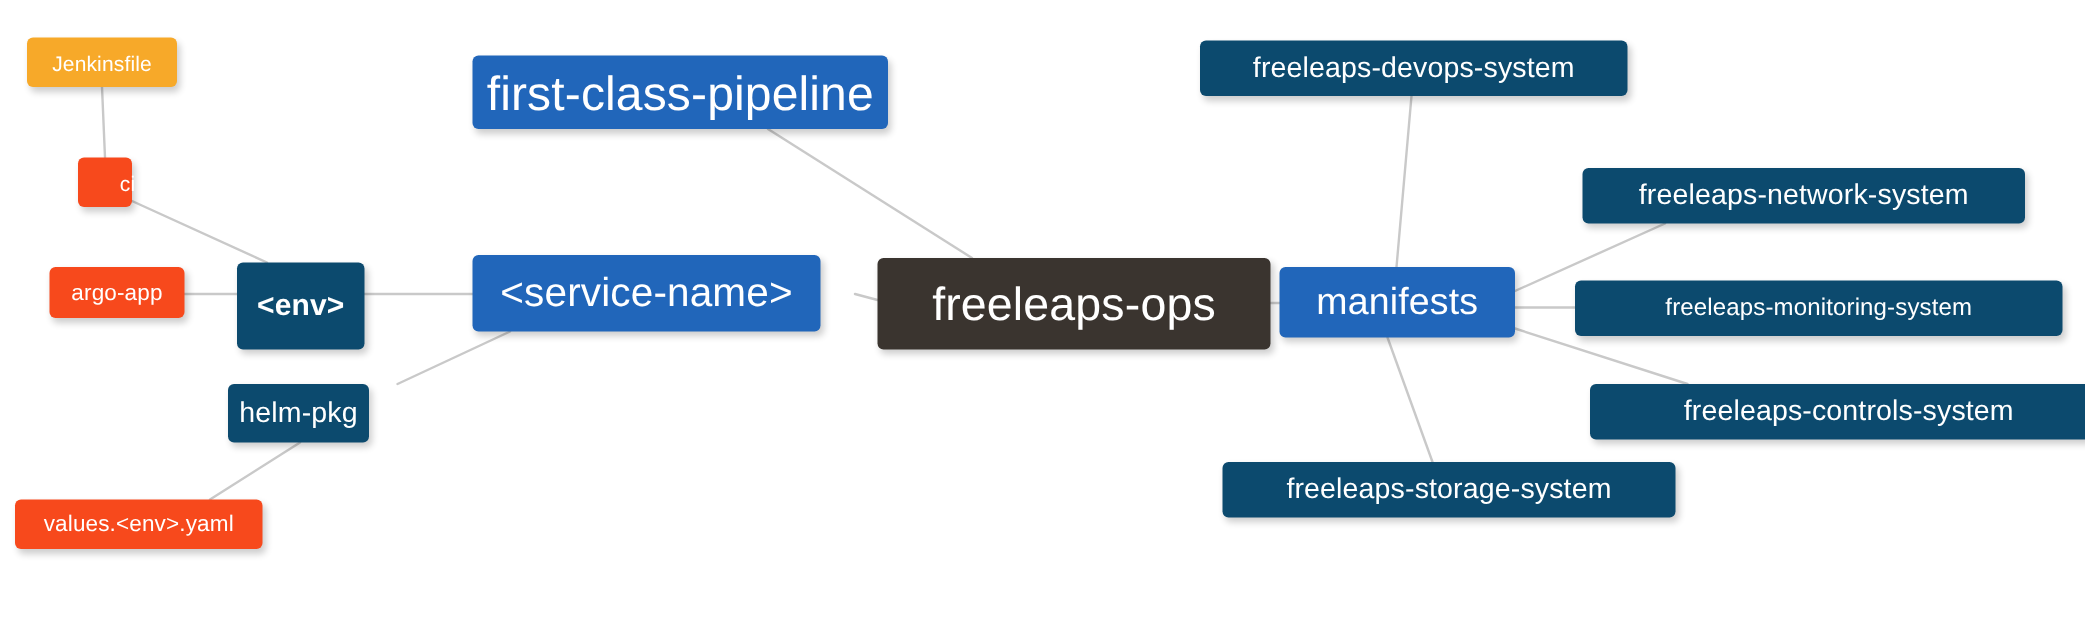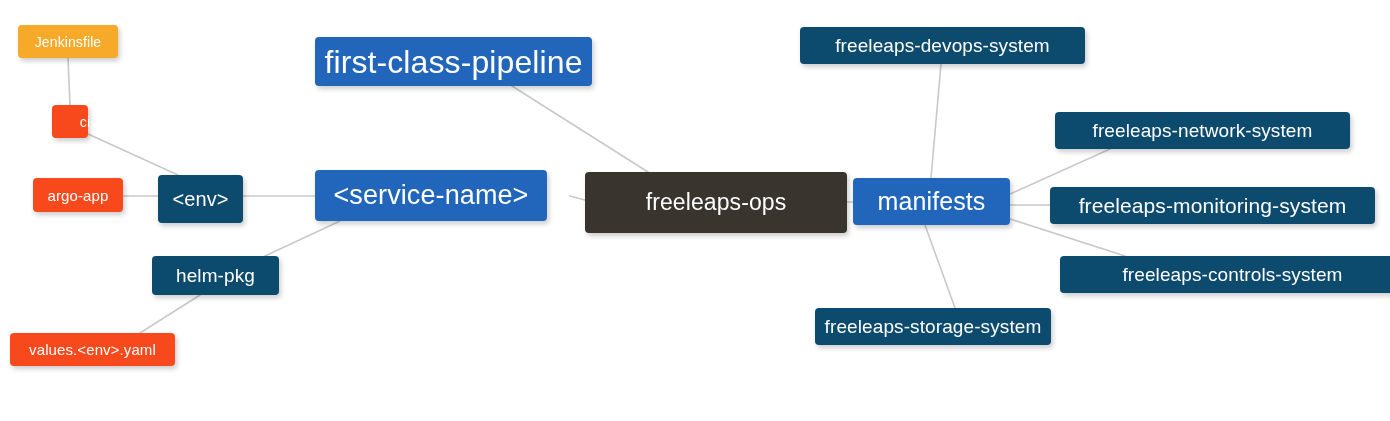--- a/index.html
+++ b/index.html
@@ -68,50 +68,50 @@
   <div id="node-layer">
       <div class="node n-orange" style="left: 18px; top: 25px; width: 100px; height: 33px; font-size: 14px; text-align: center;">
         <span>Jenkinsfile</span>
       </div>
       <div class="node n-red" style="left: 52px; top: 105px; width: 36px; height: 33px; font-size: 14px; padding-left: 30px;">
         <span>ci</span>
       </div>
       <div class="node n-red" style="left: 33px; top: 178px; width: 90px; height: 34px; font-size: 15px;">
         <span>argo-app</span>
       </div>
-      <div class="node n-green" style="left: 158px; top: 175px; width: 85px; height: 48px; font-size: 20px;">
+      <div class="node n-green" style="left: 158px; top: 175px; width: 85px; height: 58px; font-size: 20px; font-weight: bold;">
         <span>&lt;env&gt;</span>
       </div>
-      <div class="node n-green" style="left: 152px; top: 256px; width: 127px; height: 39px; font-size: 19px;">
+      <div class="node n-green" style="left: 152px; top: 256px; width: 94px; height: 39px; font-size: 19px;">
         <span>helm-pkg</span>
       </div>
       <div class="node n-red" style="left: 10px; top: 333px; width: 165px; height: 33px; font-size: 15px;">
         <span>values.&lt;env&gt;.yaml</span>
       </div>
       <div class="node n-blue" style="left: 315px; top: 37px; width: 277px; height: 49px; font-size: 32px;">
         <span>first-class-pipeline</span>
       </div>
       <div class="node n-blue" style="left: 315px; top: 170px; width: 232px; height: 51px; font-size: 27px;">
         <span>&lt;service-name&gt;</span>
       </div>
-      <div class="node n-root" style="left: 585px; top: 172px; width: 262px; height: 61px; font-size: 23px;">
+      <div class="node n-root" style="left: 585px; top: 172px; width: 262px; height: 61px; font-size: 31px;">
         <span>freeleaps-ops</span>
       </div>
       <div class="node n-blue" style="left: 853px; top: 178px; width: 157px; height: 47px; font-size: 25px;">
         <span>manifests</span>
       </div>
       <div class="node n-green" style="left: 800px; top: 27px; width: 285px; height: 37px; font-size: 19px;">
         <span>freeleaps-devops-system</span>
       </div>
       <div class="node n-green" style="left: 1055px; top: 112px; width: 295px; height: 37px; font-size: 19px;">
         <span>freeleaps-network-system</span>
       </div>
-      <div class="node n-green" style="left: 1050px; top: 187px; width: 325px; height: 37px; font-size: 21px;">
+      <div class="node n-green" style="left: 1050px; top: 187px; width: 325px; height: 37px; font-size: 16px;">
         <span>freeleaps-monitoring-system</span>
       </div>
       <div class="node n-green" style="left: 1060px; top: 256px; width: 345px; height: 37px; font-size: 19px;">
         <span>freeleaps-controls-system</span>
       </div>
-      <div class="node n-green" style="left: 815px; top: 308px; width: 236px; height: 37px; font-size: 19px;">
+      <div class="node n-green" style="left: 815px; top: 308px; width: 302px; height: 37px; font-size: 19px;">
         <span>freeleaps-storage-system</span>
       </div>
     </div>
 </div>
 
 </body></html>

